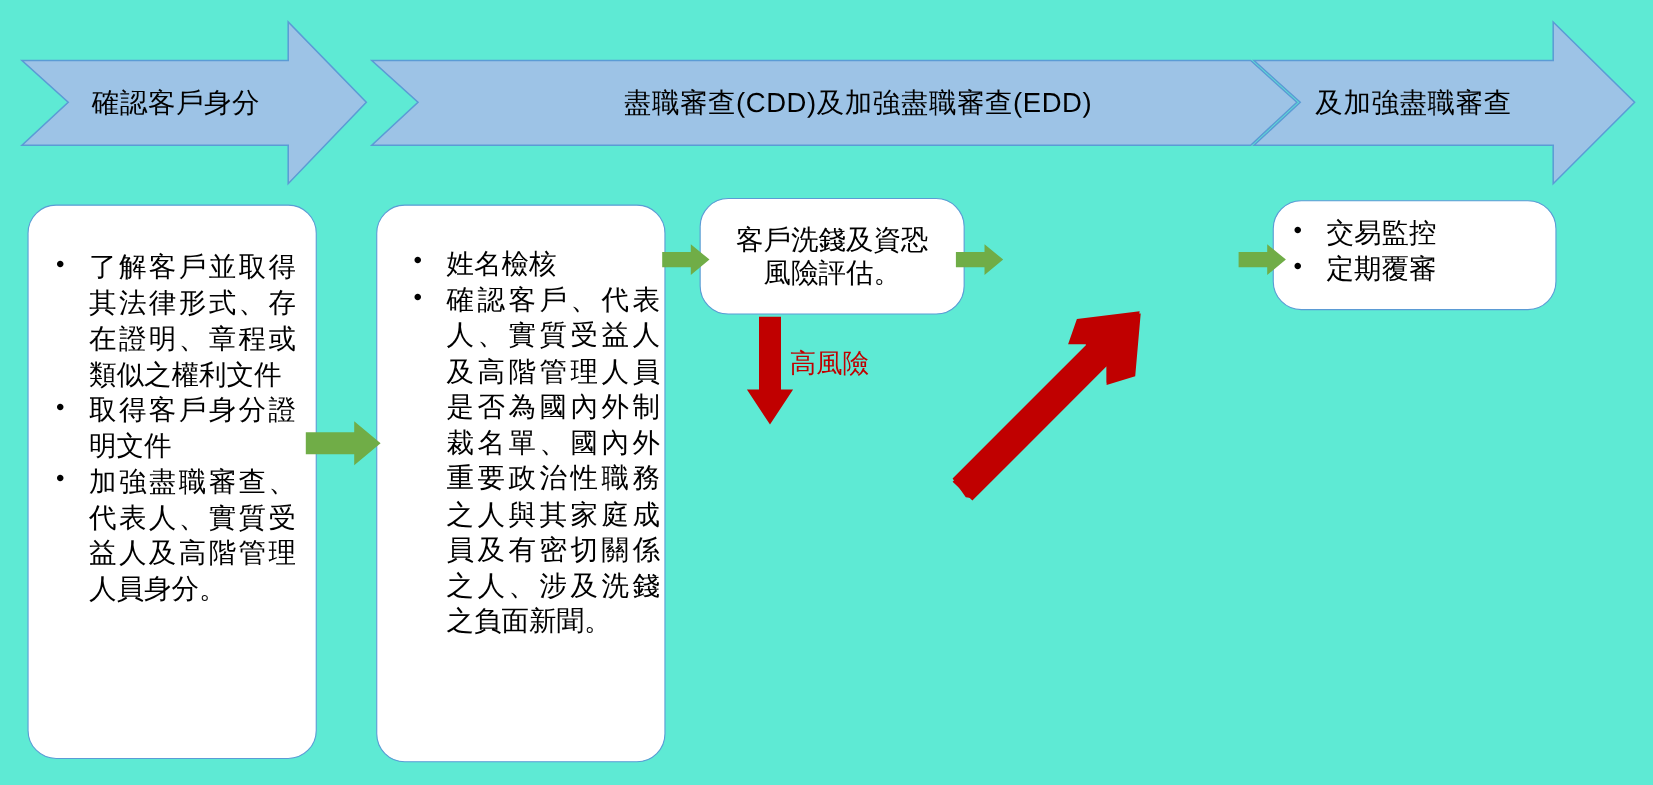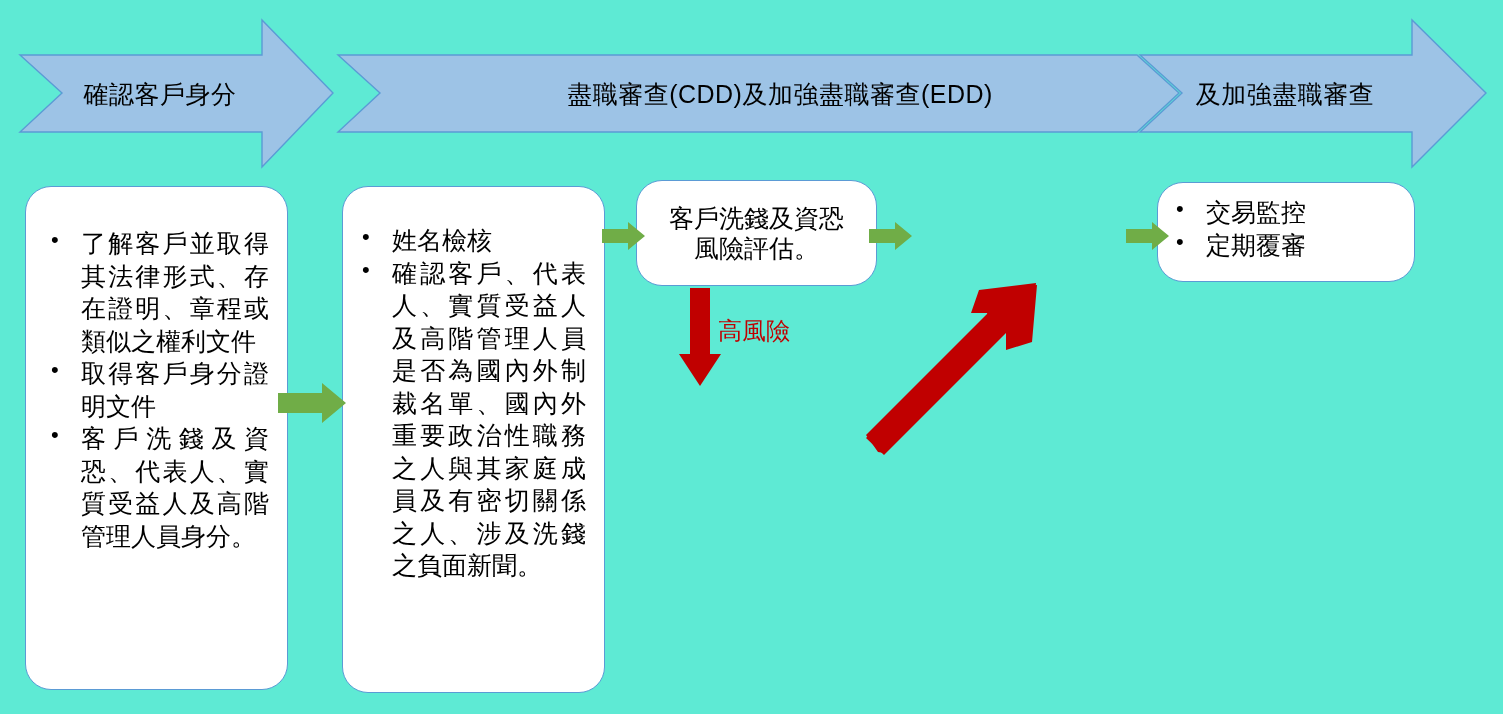--- a/index.html
+++ b/index.html
@@ -110,25 +110,25 @@
   </svg>
 
   <div class="chevron-label" style="left:40px; top:80px; width:240px;">確認客戶身分</div>
   <div class="chevron-label" style="left:400px; top:80px; width:760px;">盡職審查(CDD)及加強盡職審查(EDD)</div>
   <div class="chevron-label" style="left:1160px; top:80px; width:250px;">及加強盡職審查</div>
 
   <div class="rbox" style="left:25px; top:186px; width:263px; height:504px;"></div>
   <ul class="bullet-list" style="left:47px; top:227px; width:222px;">
     <li class="bullet-item">了解客戶並取得其法律形式、存在證明、章程或類似之權利文件</li>
     <li class="bullet-item">取得客戶身分證明文件</li>
-    <li class="bullet-item">客戶洗錢及資恐、代表人、實質受益人及高階管理人員身分。</li>
+    <li class="bullet-item">加強盡職審查、代表人、實質受益人及高階管理人員身分。</li>
   </ul>
 
   <div class="rbox" style="left:342px; top:186px; width:263px; height:507px;"></div>
-  <ul class="bullet-list" style="left:358px; top:224px; width:228px;">
+  <ul class="bullet-list" style="left:372px; top:224px; width:228px;">
     <li class="bullet-item tight">姓名檢核</li>
     <li class="bullet-item">確認客戶、代表人、實質受益人及高階管理人員是否為國內外制裁名單、國內外重要政治性職務之人與其家庭成員及有密切關係之人、涉及洗錢之負面新聞。</li>
   </ul>
 
   <div class="rbox center-text" style="left:636px; top:180px; width:241px; height:106px;">
     <div class="box-text">客戶洗錢及資恐
 風險評估。</div>
   </div>
 
 

